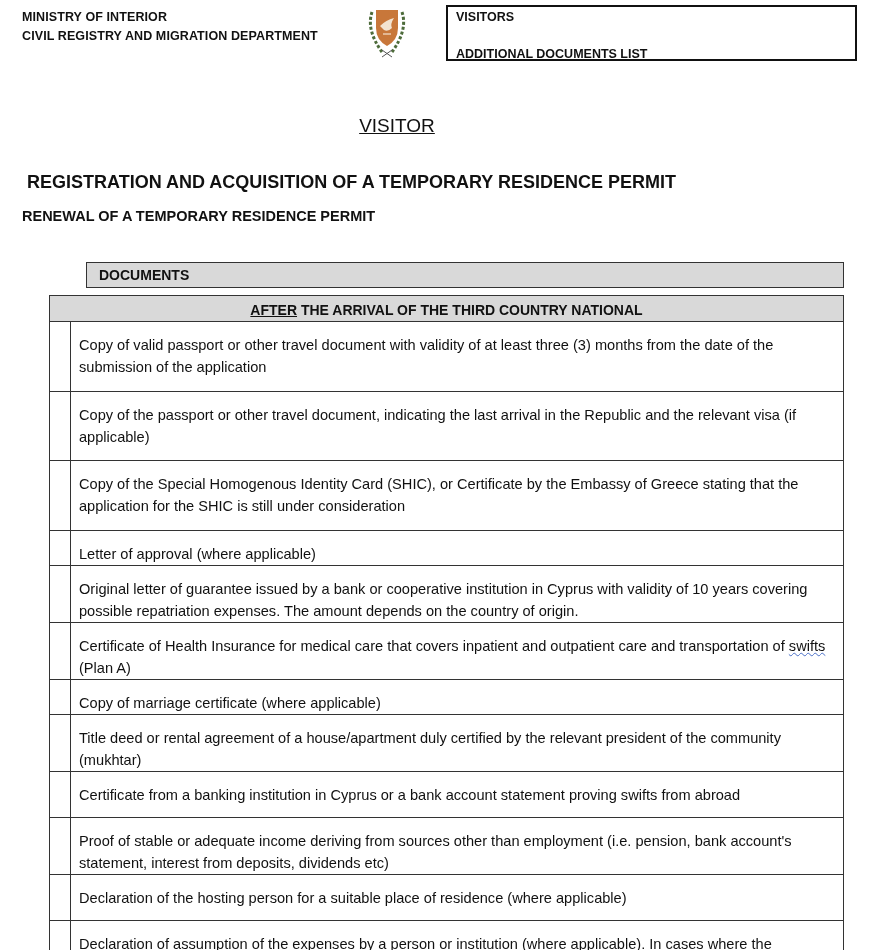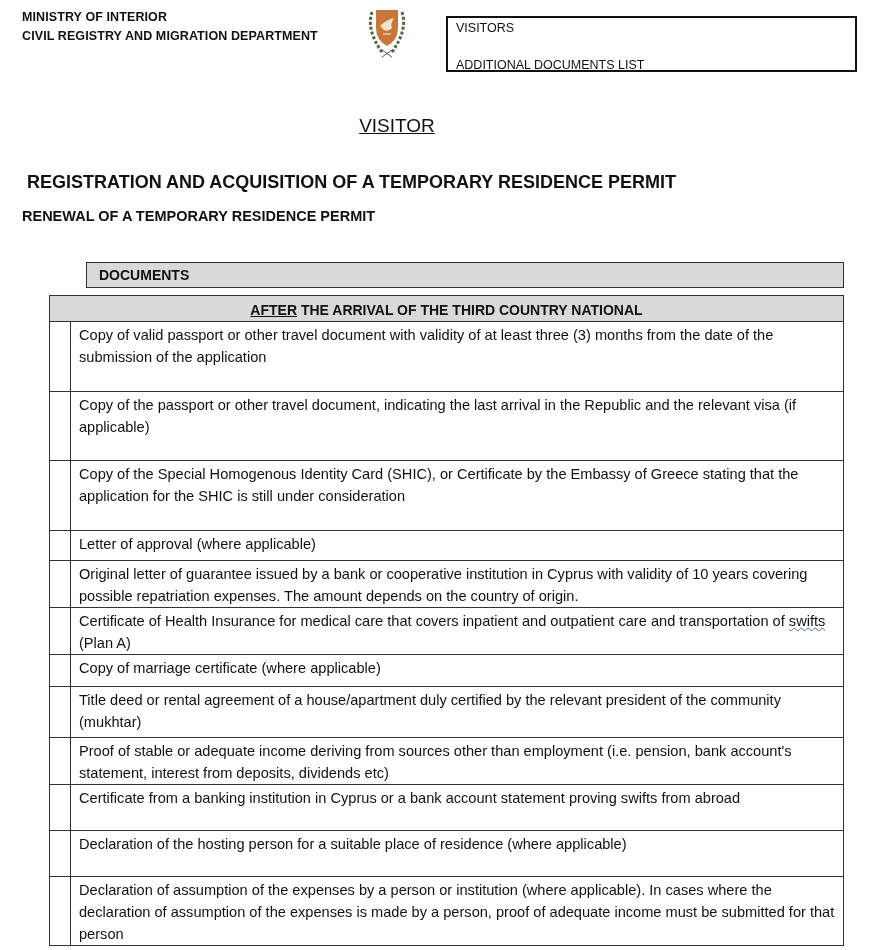--- a/index.html
+++ b/index.html
@@ -8,40 +8,40 @@
     font-family: "Liberation Sans", "DejaVu Sans", sans-serif; color: #111;
   }
   .ministry {
     position: absolute; left: 22px; top: 8px;
     font-size: 12.5px; font-weight: bold; line-height: 19px; letter-spacing: 0.1px;
   }
   .emblem { position: absolute; left: 362px; top: 4px; width: 50px; height: 56px; }
   .titlebox {
     position: absolute; left: 446px; top: 5px; width: 411px; height: 56px;
     border: 2px solid #111; box-sizing: border-box;
-    font-size: 12.5px; font-weight: normal; padding: 2px 3px; margin-top: 11px;
+    font-size: 12.5px; font-weight: bold; padding: 2px 3px;
   }
   .titlebox .l1 { position: absolute; top: 3px; left: 8px; }
   .titlebox .l2 { position: absolute; top: 40px; left: 8px; }
   .main-title {
     position: absolute; left: 0; width: 794px; top: 115px; text-align: center;
     font-size: 19px; font-weight: normal; text-decoration: underline;
   }
   .sub1 { position: absolute; left: 27px; top: 172px; font-size: 18px; font-weight: bold; }
   .sub2 { position: absolute; left: 22px; top: 201px; font-size: 14.5px; font-weight: bold; margin-top: 7px; }
   .docs-header {
     position: absolute; left: 86px; top: 262px; width: 758px; height: 26px;
     background: #d9d9d9; border: 1.5px solid #333; box-sizing: border-box;
     font-size: 14px; font-weight: bold; padding: 4px 12px;
   }
   table.docs {
     position: absolute; left: 49px; top: 295px; width: 795px;
     border-collapse: collapse; font-size: 14.6px; line-height: 22px;
   }
-  table.docs td { border: 1.5px solid #333; vertical-align: top; padding: 2px 8px 0 8px; }
+  table.docs td { border: 1.5px solid #333; vertical-align: top; padding: 12px 8px 0 8px; }
   table.docs td.check { width: 20px; padding: 0; }
   table.docs tr.head td {
     background: #d9d9d9; text-align: center; font-weight: bold; font-size: 14px;
     height: 22px; padding: 3px 8px 0 8px;
   }
   .u { text-decoration: underline; }
   .squiggle { text-decoration: underline wavy #4a6fc7; text-decoration-thickness: 1px; }
 </style>
 </head>
 <body>
@@ -105,25 +105,25 @@
   <tr style="height:32px">
     <td class="check"></td>
     <td>Copy of marriage certificate (where applicable)</td>
   </tr>
   <tr style="height:51px">
     <td class="check"></td>
     <td>Title deed or rental agreement of a house/apartment duly certified by the relevant president of the community (mukhtar)</td>
   </tr>
   <tr style="height:46px">
     <td class="check"></td>
-    <td>Proof of stable or adequate income deriving from sources other than employment (i.e. pension, bank account's statement, interest from deposits, dividends etc)</td>
+    <td>Certificate from a banking institution in Cyprus or a bank account statement proving swifts from abroad</td>
   </tr>
   <tr style="height:46px">
     <td class="check"></td>
-    <td>Certificate from a banking institution in Cyprus or a bank account statement proving swifts from abroad</td>
+    <td>Proof of stable or adequate income deriving from sources other than employment (i.e. pension, bank account's statement, interest from deposits, dividends etc)</td>
   </tr>
   <tr style="height:46px">
     <td class="check"></td>
     <td>Declaration of the hosting person for a suitable place of residence (where applicable)</td>
   </tr>
   <tr style="height:69px">
     <td class="check"></td>
     <td>Declaration of assumption of the expenses by a person or institution (where applicable).  In cases where the declaration of assumption of the expenses is made by a person, proof of adequate income must be submitted for that person</td>
   </tr>
 </tbody>

